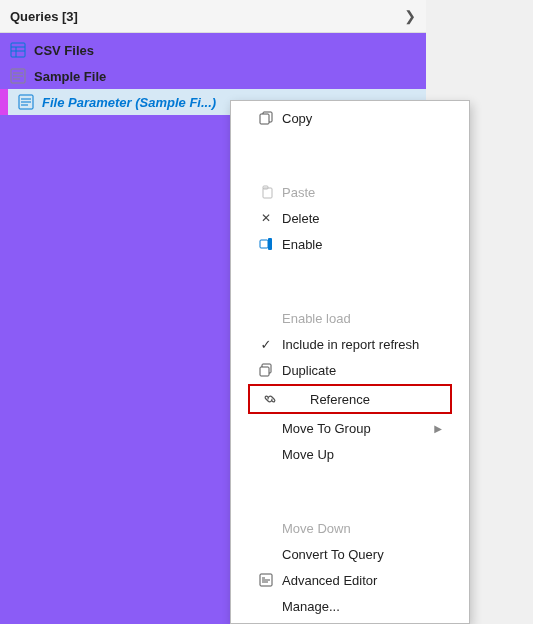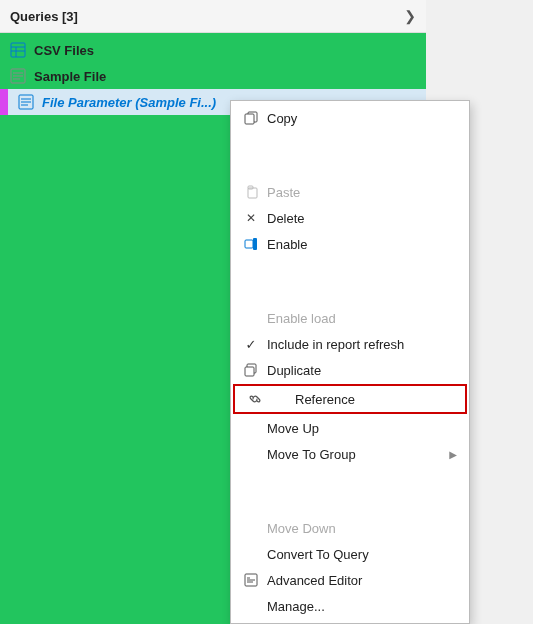--- a/index.html
+++ b/index.html
@@ -9,21 +9,21 @@
       background: #f0f0f0;
       font-family: 'Segoe UI', Tahoma, Geneva, Verdana, sans-serif;
       font-size: 13px;
       overflow: hidden;
       position: relative;
     }
 
     .panel {
       width: 426px;
       height: 624px;
-      background: #22c55e;
+      background: #8b5cf6;
       position: relative;
     }
 
     .panel-header {
       display: flex;
       align-items: center;
       justify-content: space-between;
       padding: 8px 10px;
       background: #f5f5f5;
       border-bottom: 1px solid #ddd;
@@ -78,21 +78,21 @@
     
     .context-menu {
       position: absolute;
       top: 100px;
       left: 230px;
       width: 240px;
       background: #fff;
       border: 1px solid #bbb;
       box-shadow: 2px 4px 10px rgba(0,0,0,0.2);
       z-index: 100;
-      padding: 4px 0;
+      padding: 4px 15px;
     }
 
     .menu-item {
       display: flex;
       align-items: center;
       padding: 5px 12px;
       gap: 8px;
       cursor: pointer;
       color: #222;
       position: relative;
@@ -245,27 +245,27 @@
         <svg width="14" height="14" viewBox="0 0 14 14">
           <path d="M5 7 C5 5 7 3 9 5 L11 7 C13 9 11 11 9 9" fill="none" stroke="#555" stroke-width="1.2" stroke-linecap="round"></path>
           <path d="M9 7 C9 9 7 11 5 9 L3 7 C1 5 3 3 5 5" fill="none" stroke="#555" stroke-width="1.2" stroke-linecap="round"></path>
         </svg>
       </span>
       <span class="menu-label">Reference</span>
     </div>
 
     <div class="menu-item">
       <span class="menu-icon"></span>
-      <span class="menu-label">Move Up</span>
-    </div>
-
-    <div class="menu-item">
-      <span class="menu-icon"></span>
       <span class="menu-label">Move To Group</span>
       <span class="menu-arrow">▶</span>
+    </div>
+
+    <div class="menu-item">
+      <span class="menu-icon"></span>
+      <span class="menu-label">Move Up</span>
     </div>
 
     <div class="menu-item disabled">
       <span class="menu-icon"></span>
       <span class="menu-label">Move Down</span>
     </div>
 
     <div class="menu-item">
       <span class="menu-icon"></span>
       <span class="menu-label">Convert To Query</span>

